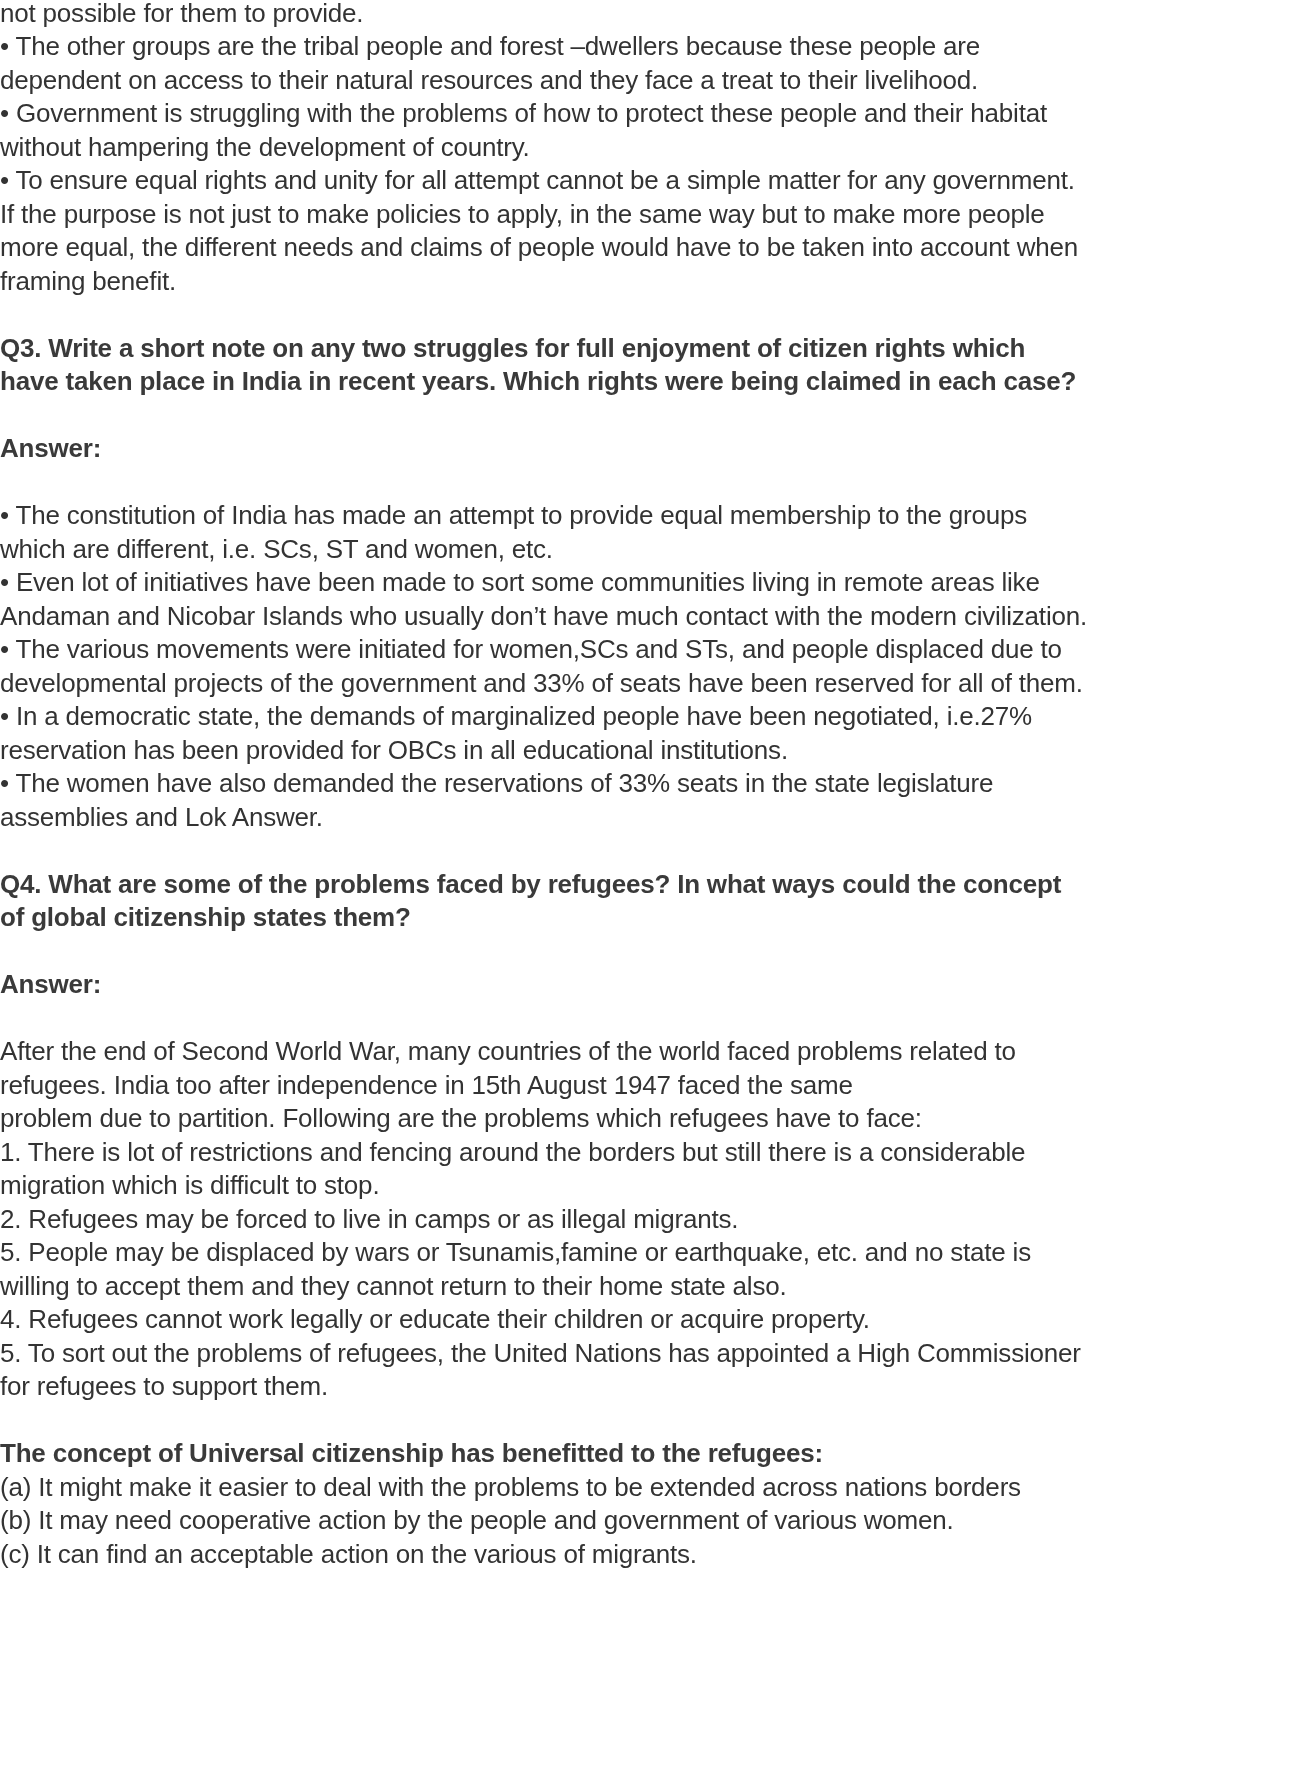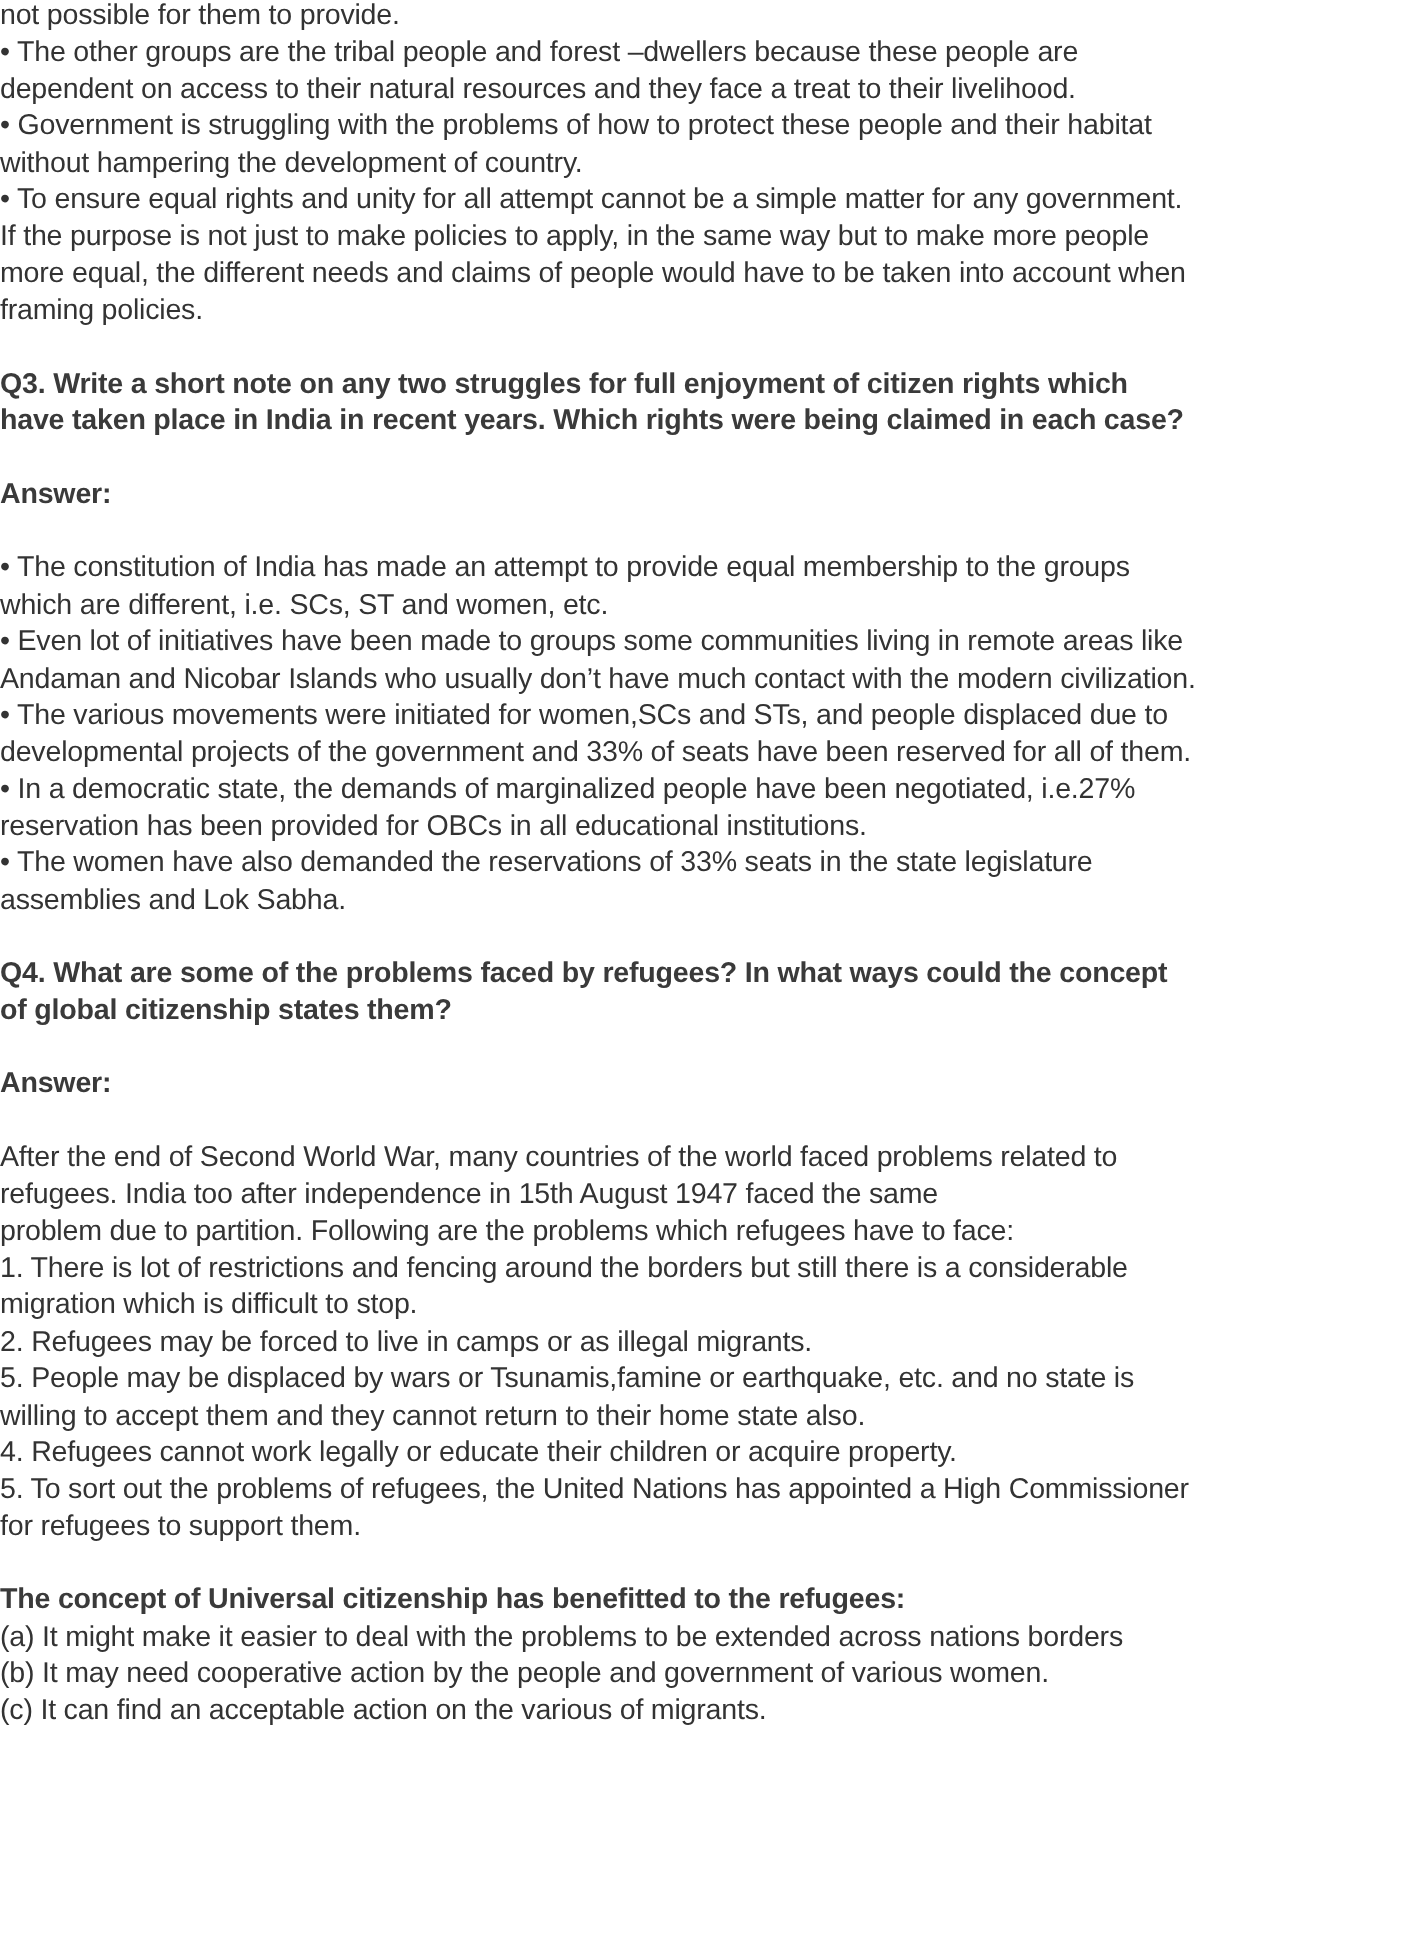--- a/index.html
+++ b/index.html
@@ -41,38 +41,38 @@
 
   <div>
     <div class="line" style="top:-6px">not possible for them to provide.</div>
     <div class="line" style="top:27px">• The other groups are the tribal people and forest –dwellers because these people are</div>
     <div class="line" style="top:61px">dependent on access to their natural resources and they face a treat to their livelihood.</div>
     <div class="line" style="top:94px">• Government is struggling with the problems of how to protect these people and their habitat</div>
     <div class="line" style="top:128px">without hampering the development of country.</div>
     <div class="line" style="top:161px">• To ensure equal rights and unity for all attempt cannot be a simple matter for any government.</div>
     <div class="line" style="top:195px">If the purpose is not just to make policies to apply, in the same way but to make more people</div>
     <div class="line" style="top:228px">more equal, the different needs and claims of people would have to be taken into account when</div>
-    <div class="line" style="top:262px">framing policies.</div>
+    <div class="line" style="top:262px">framing benefit.</div>
   </div>
 
   <div>
     <div class="line bold" style="top:329px">Q3. Write a short note on any two struggles for full enjoyment of citizen rights which</div>
     <div class="line bold" style="top:362px">have taken place in India in recent years. Which rights were being claimed in each case?</div>
     <div class="line bold" style="top:429px">Answer:</div>
 
     <div class="line" style="top:496px">• The constitution of India has made an attempt to provide equal membership to the groups</div>
     <div class="line" style="top:530px">which are different, i.e. SCs, ST and women, etc.</div>
-    <div class="line" style="top:563px">• Even lot of initiatives have been made to groups some communities living in remote areas like</div>
+    <div class="line" style="top:563px">• Even lot of initiatives have been made to sort some communities living in remote areas like</div>
     <div class="line" style="top:597px">Andaman and Nicobar Islands who usually don’t have much contact with the modern civilization.</div>
     <div class="line" style="top:630px">• The various movements were initiated for women,SCs and STs, and people displaced due to</div>
     <div class="line" style="top:664px">developmental projects of the government and 33% of seats have been reserved for all of them.</div>
     <div class="line" style="top:697px">• In a democratic state, the demands of marginalized people have been negotiated, i.e.27%</div>
     <div class="line" style="top:731px">reservation has been provided for OBCs in all educational institutions.</div>
     <div class="line" style="top:764px">• The women have also demanded the reservations of 33% seats in the state legislature</div>
-    <div class="line" style="top:798px">assemblies and Lok Sabha.</div>
+    <div class="line" style="top:798px">assemblies and Lok Answer.</div>
   </div>
 
   <div>
     <div class="line bold" style="top:865px">Q4. What are some of the problems faced by refugees? In what ways could the concept</div>
     <div class="line bold" style="top:898px">of global citizenship states them?</div>
     <div class="line bold" style="top:965px">Answer:</div>
 
     <div class="line" style="top:1032px">After the end of Second World War, many countries of the world faced problems related to</div>
     <div class="line" style="top:1066px">refugees. India too after independence in 15th August 1947 faced the same</div>
     <div class="line" style="top:1099px">problem due to partition. Following are the problems which refugees have to face:</div>

